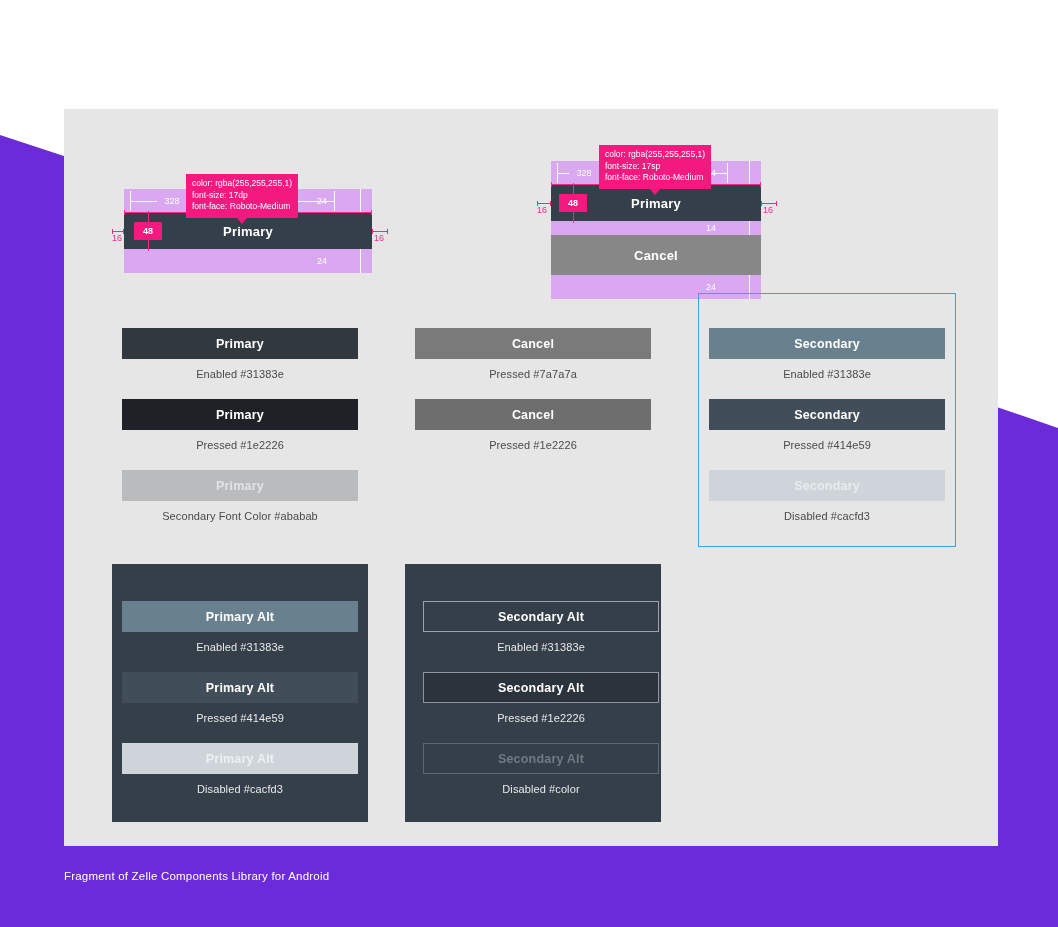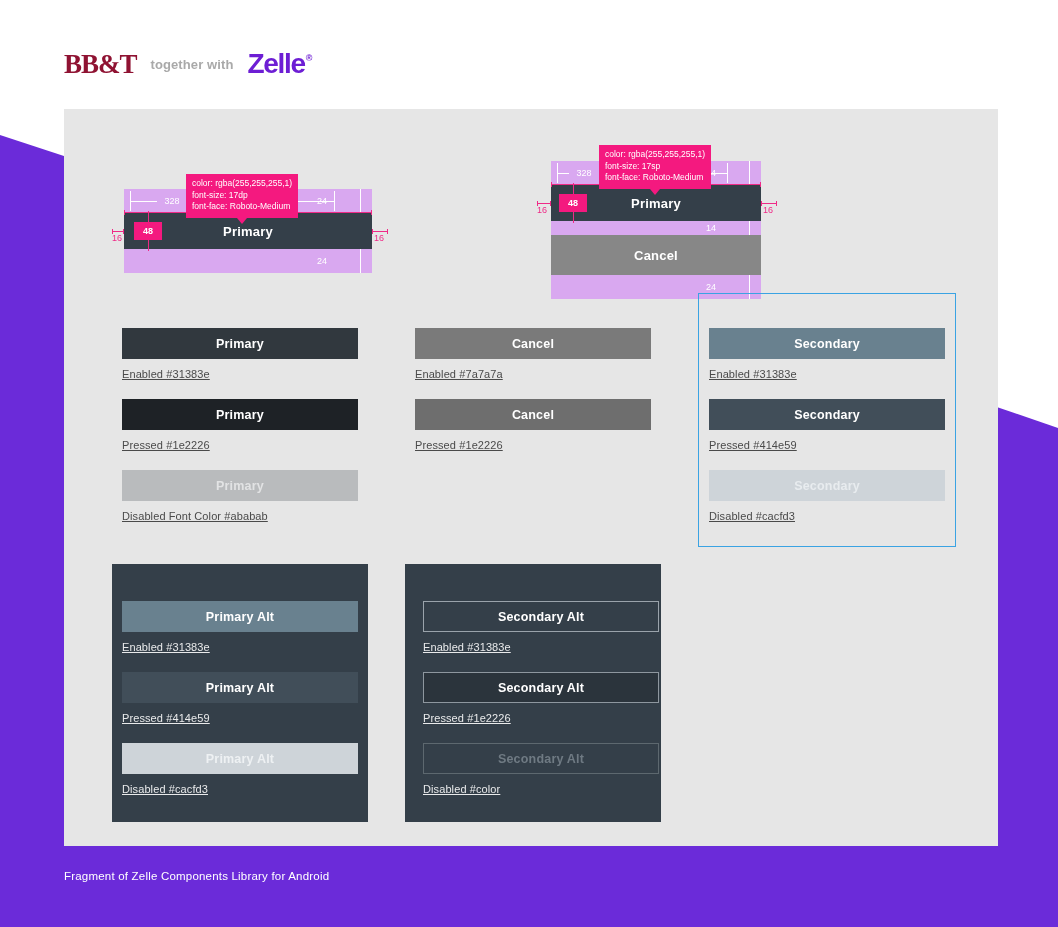--- a/index.html
+++ b/index.html
@@ -83,22 +83,22 @@
   }
 
   
   .col { position: absolute; }
   .btn-sample {
     display: flex; align-items: center; justify-content: center;
     height: 31px; color: #ffffff; font-size: 12.5px; font-weight: bold;
     letter-spacing: .2px;
   }
   .caption {
-    font-size: 11px; color: #4a4a4a;
-    margin-top: 9px; margin-bottom: 19px; letter-spacing: .1px; text-decoration: underline;
+    text-align: center; font-size: 11px; color: #4a4a4a;
+    margin-top: 9px; margin-bottom: 19px; letter-spacing: .1px;
   }
   .caption.light { color: #e9eaeb; }
 
   .panel-dark { position: absolute; background: #343f49; }
   .selected-outline {
     position: absolute; border: 1.5px solid #3aa3e3; background: transparent;
   }
 
   
   #footer-caption {
@@ -108,25 +108,20 @@
 </style>
 </head>
 <body>
 
 <div id="stage">
 
   <div class="purple-shape" id="purple-left"></div>
   <div class="purple-shape" id="purple-right"></div>
   <div class="purple-shape" id="purple-bottom"></div>
 
-  <div id="header">
-    <span id="bbt-logo">BB&amp;T</span>
-    <span id="header-tagline">together with</span>
-    <span id="zelle-logo"><span>Zelle</span><span class="reg">®</span></span>
-  </div>
 
   <div id="canvas">
 
     <div class="spec" id="spec-1" style="left:48px; top:68px; width:290px; height:95px;">
 
       <div class="pad" style="left:12px; top:12px;  width:224px; height:24px;"></div>
       <div class="pad" style="left:236px; top:12px; width:24px; height:24px;"></div>
       <div class="pad" style="left:12px; top:72px;  width:224px; height:24px;"></div>
       <div class="pad" style="left:236px; top:72px; width:24px; height:24px;"></div>
       <div class="pad" style="left:12px; top:36px; width:6px; height:36px;"></div>
@@ -220,28 +215,28 @@
           <span>Primary</span>
         </div>
         <div class="caption">Enabled #31383e</div>
         <div class="btn-sample" style="background: rgb(30, 34, 38); color: rgb(255, 255, 255);">
           <span>Primary</span>
         </div>
         <div class="caption">Pressed #1e2226</div>
         <div class="btn-sample" style="background: rgb(185, 187, 189); color: rgb(226, 227, 228);">
           <span>Primary</span>
         </div>
-        <div class="caption">Disabled Font Color #ababab</div>
+        <div class="caption">Secondary Font Color #ababab</div>
       </div>
 
     <div class="col" id="col-cancel" style="left:351px; top:219px; width:236px;">
         <div class="btn-sample" style="background: rgb(122, 122, 122); color: rgb(255, 255, 255);">
           <span>Cancel</span>
         </div>
-        <div class="caption">Enabled #7a7a7a</div>
+        <div class="caption">Pressed #7a7a7a</div>
         <div class="btn-sample" style="background: rgb(110, 110, 110); color: rgb(255, 255, 255);">
           <span>Cancel</span>
         </div>
         <div class="caption">Pressed #1e2226</div>
       </div>
 
     <div class="col" id="col-secondary" style="left:645px; top:219px; width:236px;">
         <div class="btn-sample" style="background: rgb(105, 129, 143); color: rgb(255, 255, 255);">
           <span>Secondary</span>
         </div>

